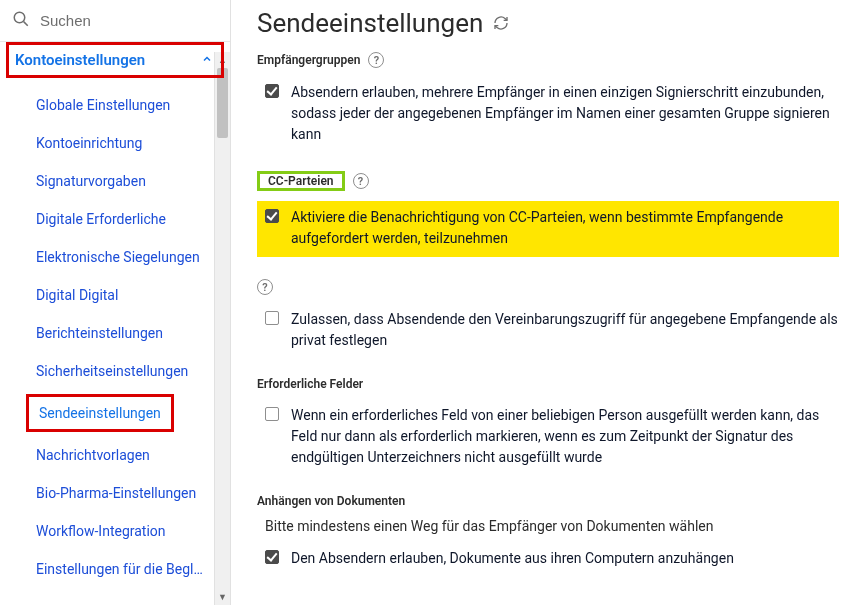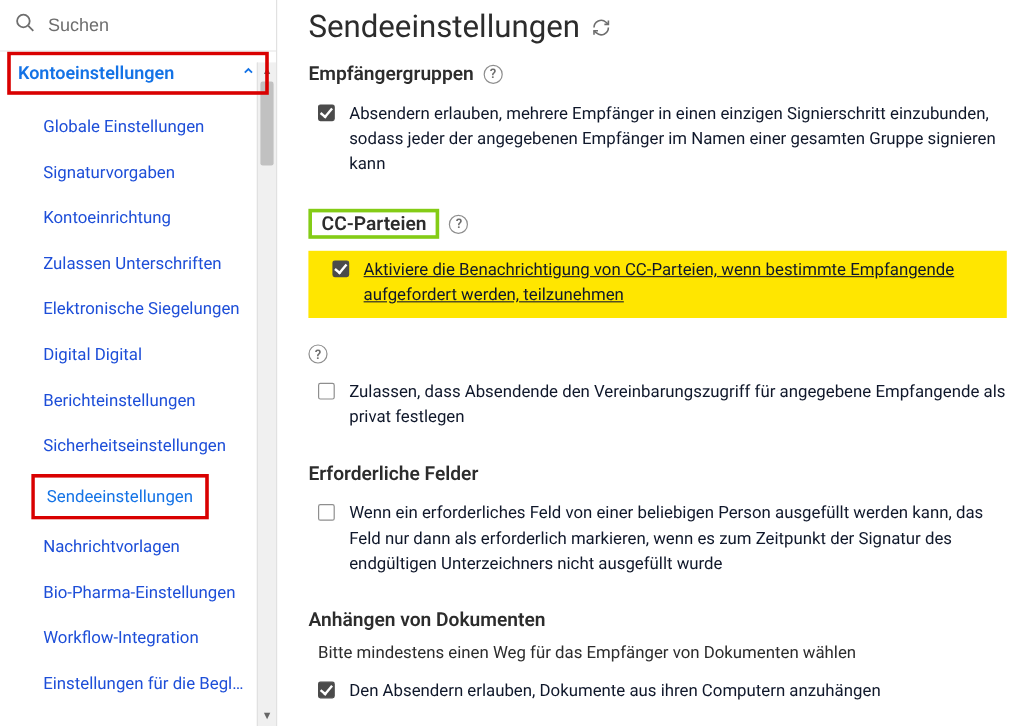--- a/index.html
+++ b/index.html
@@ -120,21 +120,21 @@
     gap: 10px;
   }
   .section { margin-bottom: 22px; }
   .section-header {
     display: flex;
     align-items: center;
     gap: 8px;
     margin-bottom: 10px;
   }
   .section-title {
-    font-size: 16px;
+    font-size: 12px;
     font-weight: 600;
     color: #2c2c2c;
   }
   .section-title.boxed-red {
     border: 3px solid #84cc16;
     padding: 0 8px;
   }
   .help-icon {
     width: 16px; height: 16px;
     border: 1px solid #8e8e8e;
@@ -147,22 +147,21 @@
     font-weight: 600;
   }
   .opt-row {
     display: flex;
     align-items: flex-start;
     gap: 12px;
     padding: 4px 0 4px 8px;
   }
   .opt-row.highlight {
     background: #ffe600;
-    padding: 6px 10px 8px 20px;
-    text-decoration: underline;
+    padding: 6px 10px 8px 8px;
   }
   .checkbox {
     width: 14px;
     height: 14px;
     border: 1px solid #8e8e8e;
     border-radius: 2px;
     flex: 0 0 auto;
     margin-top: 2px;
     position: relative;
     background: #fff;
@@ -222,23 +221,23 @@
         <span class="nav-header-text">Kontoeinstellungen</span>
         <span>
           <svg width="12" height="12" viewBox="0 0 24 24" fill="none" stroke="#1473e6" stroke-width="3">
             <polyline points="6 15 12 9 18 15"></polyline>
           </svg>
         </span>
       </div>
 
       <div class="nav-list">
         <div class="nav-item"><span>Globale Einstellungen</span></div>
+        <div class="nav-item"><span>Kontoeinrichtung</span></div>
         <div class="nav-item"><span>Signaturvorgaben</span></div>
-        <div class="nav-item"><span>Kontoeinrichtung</span></div>
-        <div class="nav-item"><span>Zulassen Unterschriften</span></div>
+        <div class="nav-item"><span>Digitale Erforderliche</span></div>
         <div class="nav-item"><span>Elektronische Siegelungen</span></div>
         <div class="nav-item"><span>Digital Digital</span></div>
         <div class="nav-item"><span>Berichteinstellungen</span></div>
         <div class="nav-item"><span>Sicherheitseinstellungen</span></div>
         <div class="nav-item active-box">
           <span class="boxed">Sendeeinstellungen</span>
         </div>
         <div class="nav-item"><span>Nachrichtvorlagen</span></div>
         <div class="nav-item"><span>Bio-Pharma-Einstellungen</span></div>
         <div class="nav-item"><span>Workflow-Integration</span></div>

